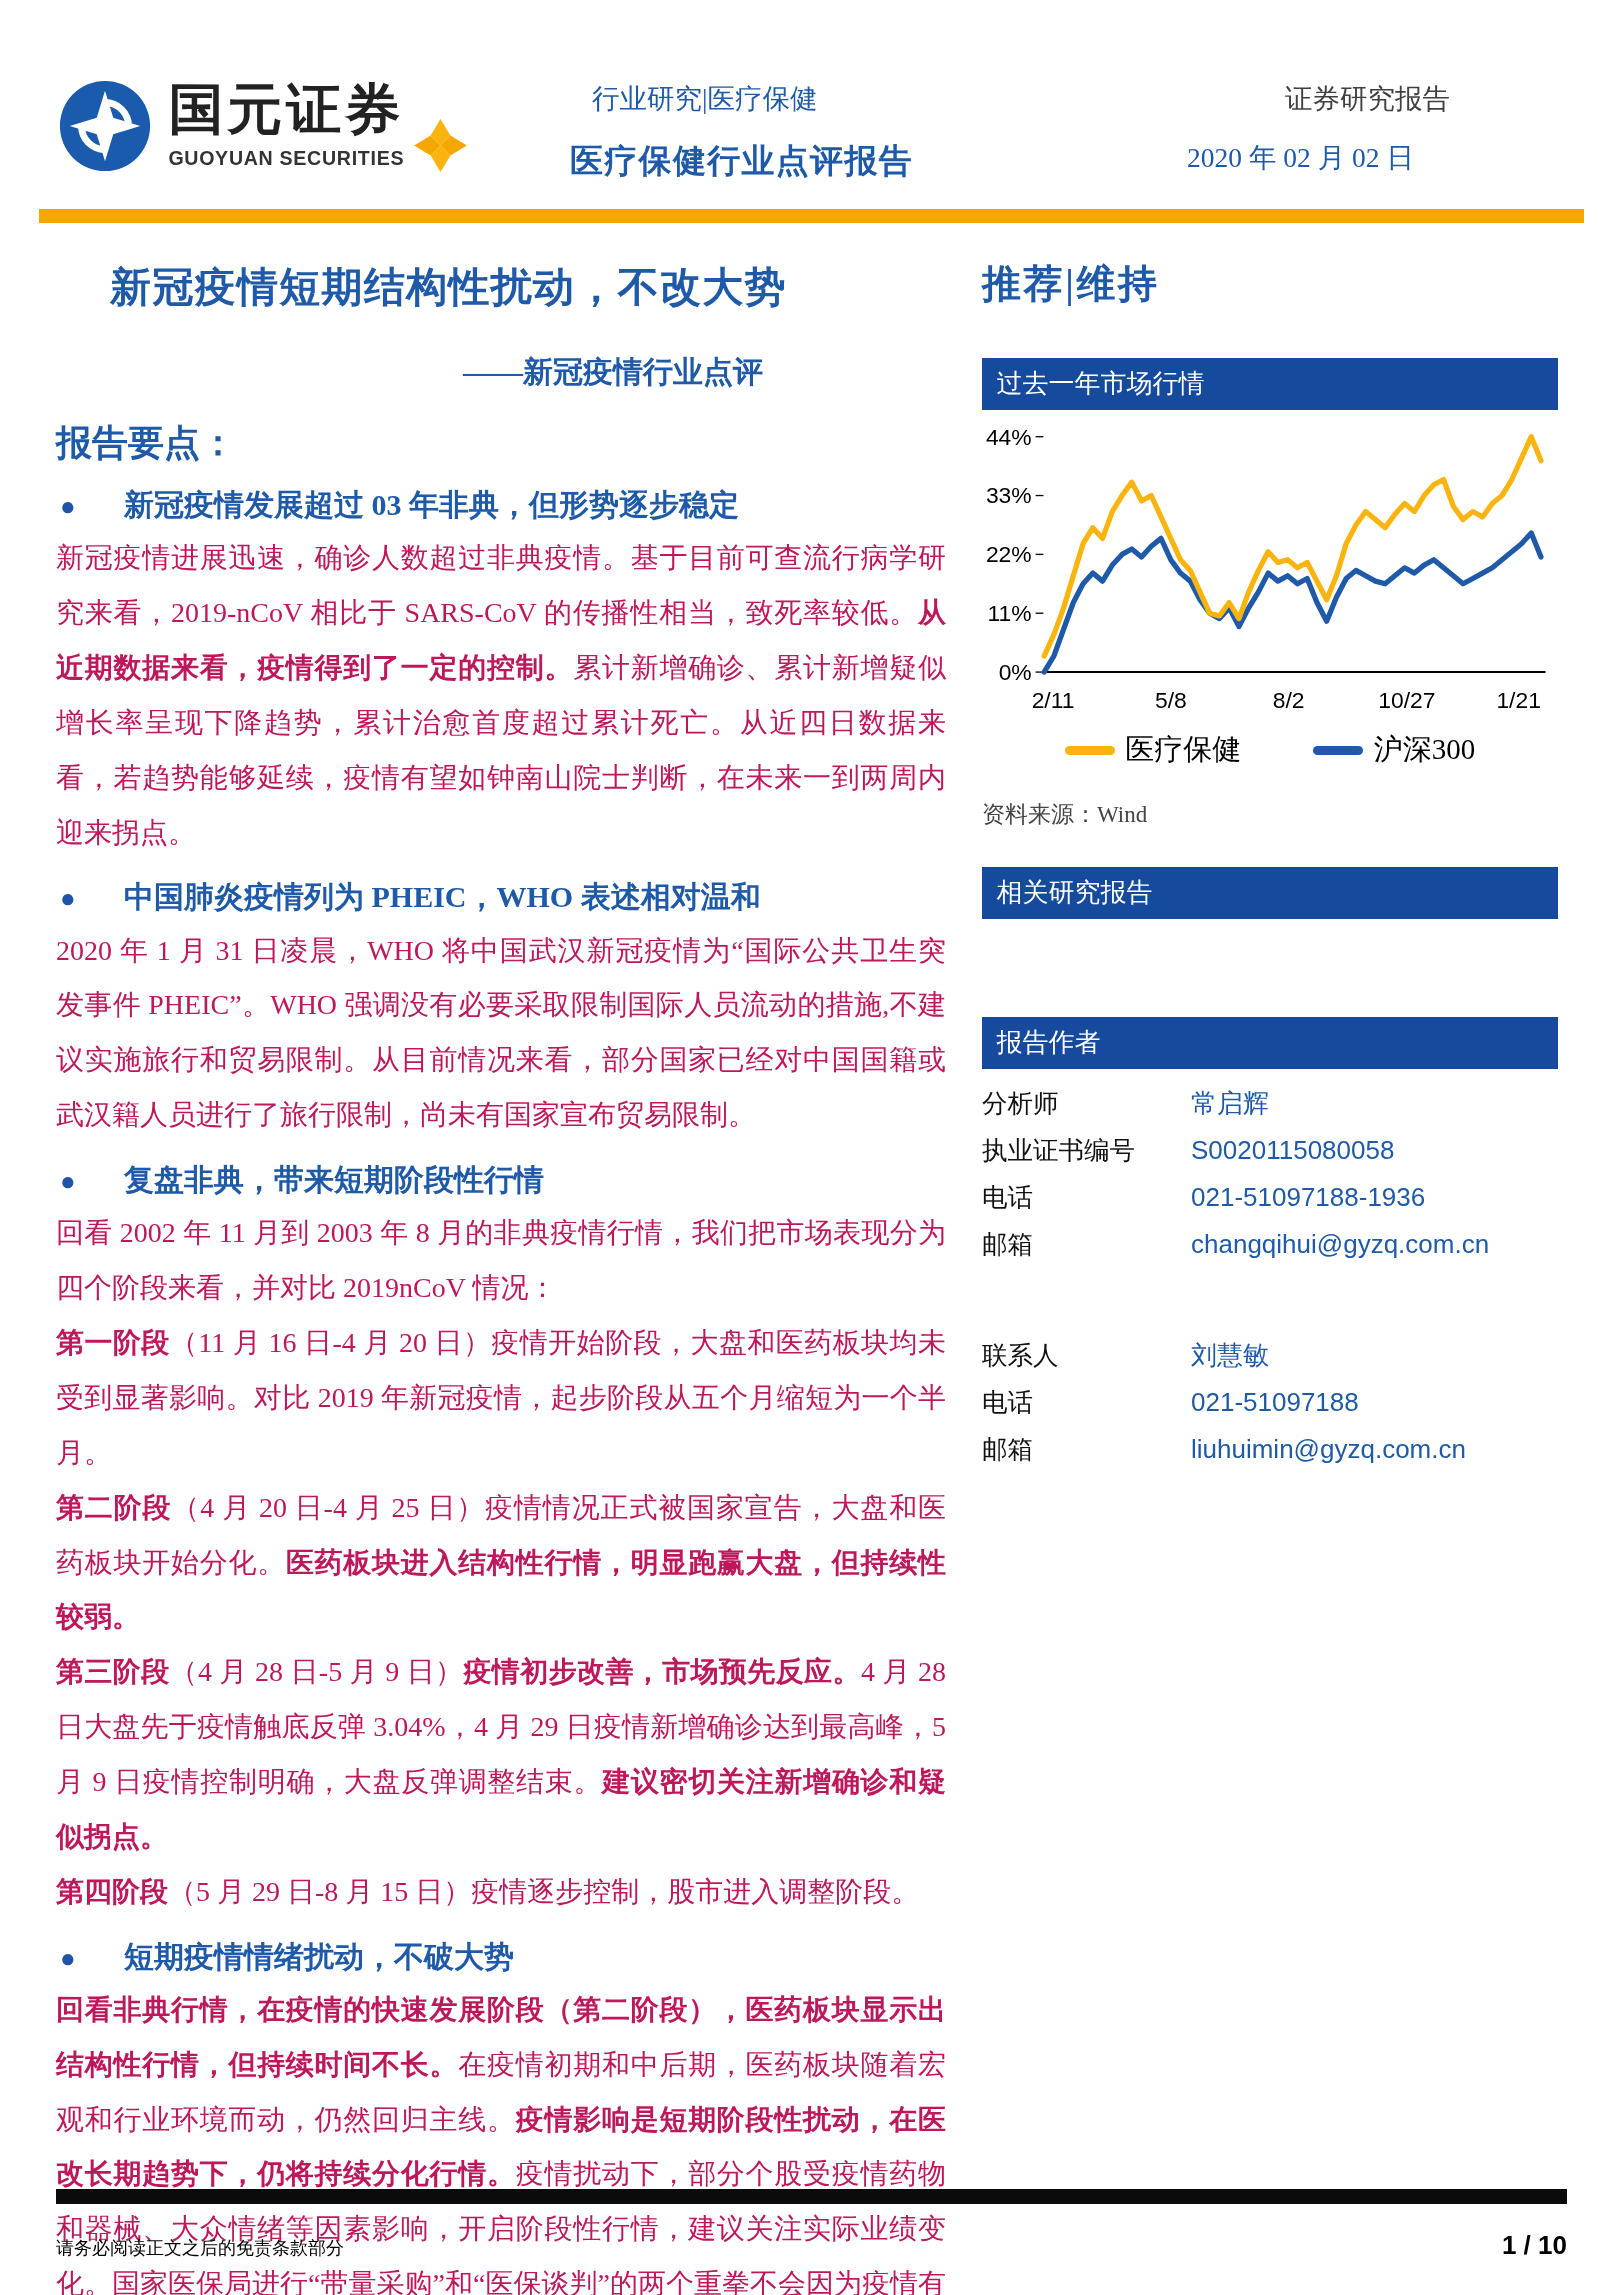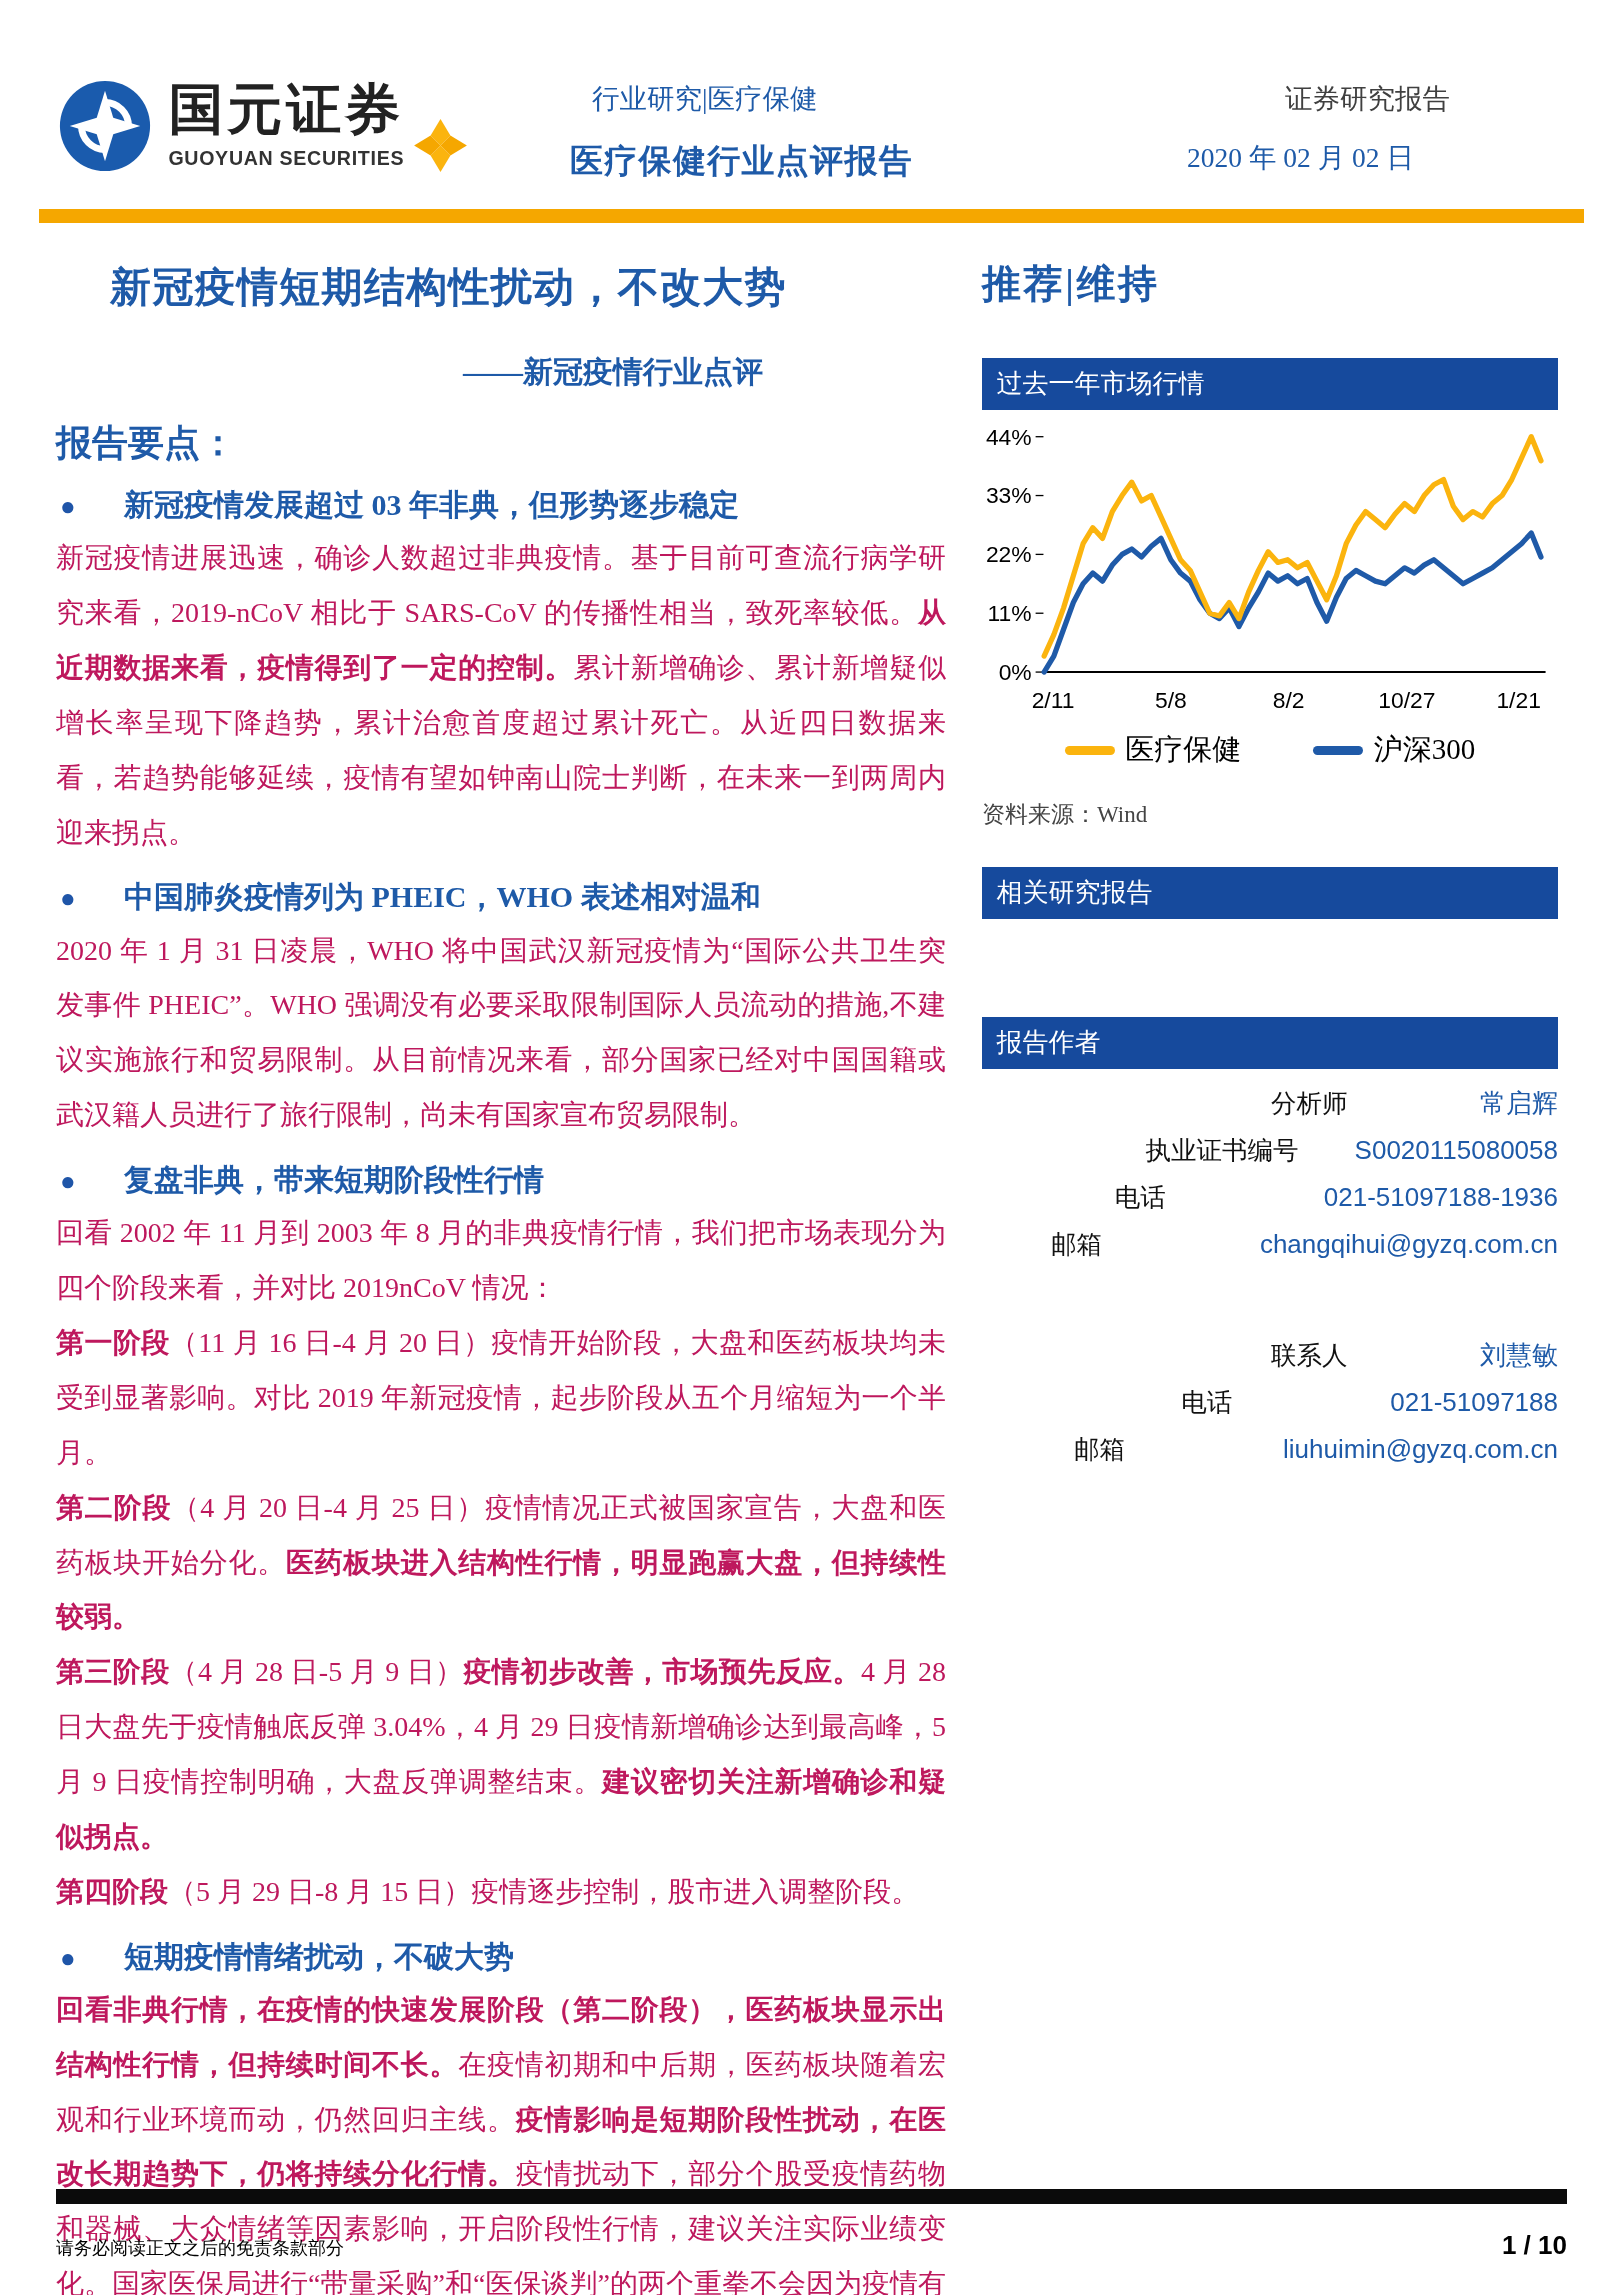--- a/index.html
+++ b/index.html
@@ -7,21 +7,21 @@
   .page {
     position:relative; width:1623px; height:2295px; background:#ffffff;
     font-family:"Liberation Serif", serif; color:#000; overflow:hidden;
     margin:0 auto;
   }
   
   .header { display:flex; align-items:flex-start; padding:77px 56px 0 56px; }
   .logo { display:flex; align-items:center; width:458px; position:relative; }
   .logo-mark { width:98px; height:98px; flex:0 0 auto; }
   .logo-text { margin-left:14.4px; }
-  .brand-cn { display:block; font-size:55px; font-weight:700; color:#222; letter-spacing:3.9px; font-family:"Liberation Serif", serif; line-height:1.0; }
+  .brand-cn { display:block; font-size:55px; font-weight:700; color:#222; letter-spacing:3.9px; font-family:"Liberation Serif", serif; line-height:1.0;text-align:center; }
   .brand-en { display:block; font-size:19.6px; font-weight:700; color:#333; letter-spacing:0.7px; font-family:Liberation Sans, sans-serif; margin-top:10px; }
   .sparkle { width:55px; height:55px; margin-left:9.2px; margin-top:38px; flex:0 0 auto; }
   .head-mid { flex:1 1 auto; margin-left:56px; padding-top:3.9px; }
   .industry-line { font-size:27.5px; color:#1E5AA8; padding-left:22px; }
   .report-type { font-size:33px; font-weight:700; color:#1E5AA8; margin-top:22px; letter-spacing:1.3px; }
   .head-right { width:393px; padding-top:3.9px; }
   .report-label { font-size:27.5px; color:#404040; padding-left:111px; }
   .report-date { font-size:27.5px; color:#1E5AA8; margin-top:23.6px; padding-left:13px; }
   .orange-bar { height:14.4px; background:#F5A700; margin:25px 39px 0 39px; }
 
@@ -48,21 +48,21 @@
   .chart-svg { display:block; width:576px; height:308px; }
   .chart-svg text { font-family:"Liberation Sans", sans-serif; font-size:35px; fill:#000; }
   .legend { display:flex; justify-content:center; gap:72px; margin-top:2.6px; }
   .legend-item { display:flex; align-items:center; gap:10.5px; }
   .legend-swatch { width:50px; height:9.2px; border-radius:5.2px; display:inline-block; }
   .legend-label { font-size:29px; color:#000; }
   .chart-source { font-size:23px; color:#444; margin-top:29px; margin-bottom:37px; }
   .banner-related { margin-bottom:98px; }
   .author-group { margin-top:17px; }
   .author-group + .author-group { margin-top:76px; }
-  .author-row { display:flex; align-items:baseline; margin-top:12px;justify-content:flex-end; }
+  .author-row { display:flex; align-items:baseline; margin-top:12px; }
   .a-label { width:209px; flex:0 0 auto; font-size:25.5px; color:#111; }
   .a-value { font-size:26px; color:#1E5AA8; font-family:"Liberation Sans", sans-serif; }
 
   
   .footer { position:absolute; left:56px; right:56px; bottom:34px; }
   .foot-bar { height:15px; background:#0b0b0b; }
   .foot-row { display:flex; justify-content:space-between; align-items:baseline; margin-top:26px; }
   .foot-disclaimer { font-size:18px; color:#000; }
   .foot-page { font-size:26px; font-weight:700; font-family:"Liberation Sans", sans-serif; color:#000; }
 </style>

